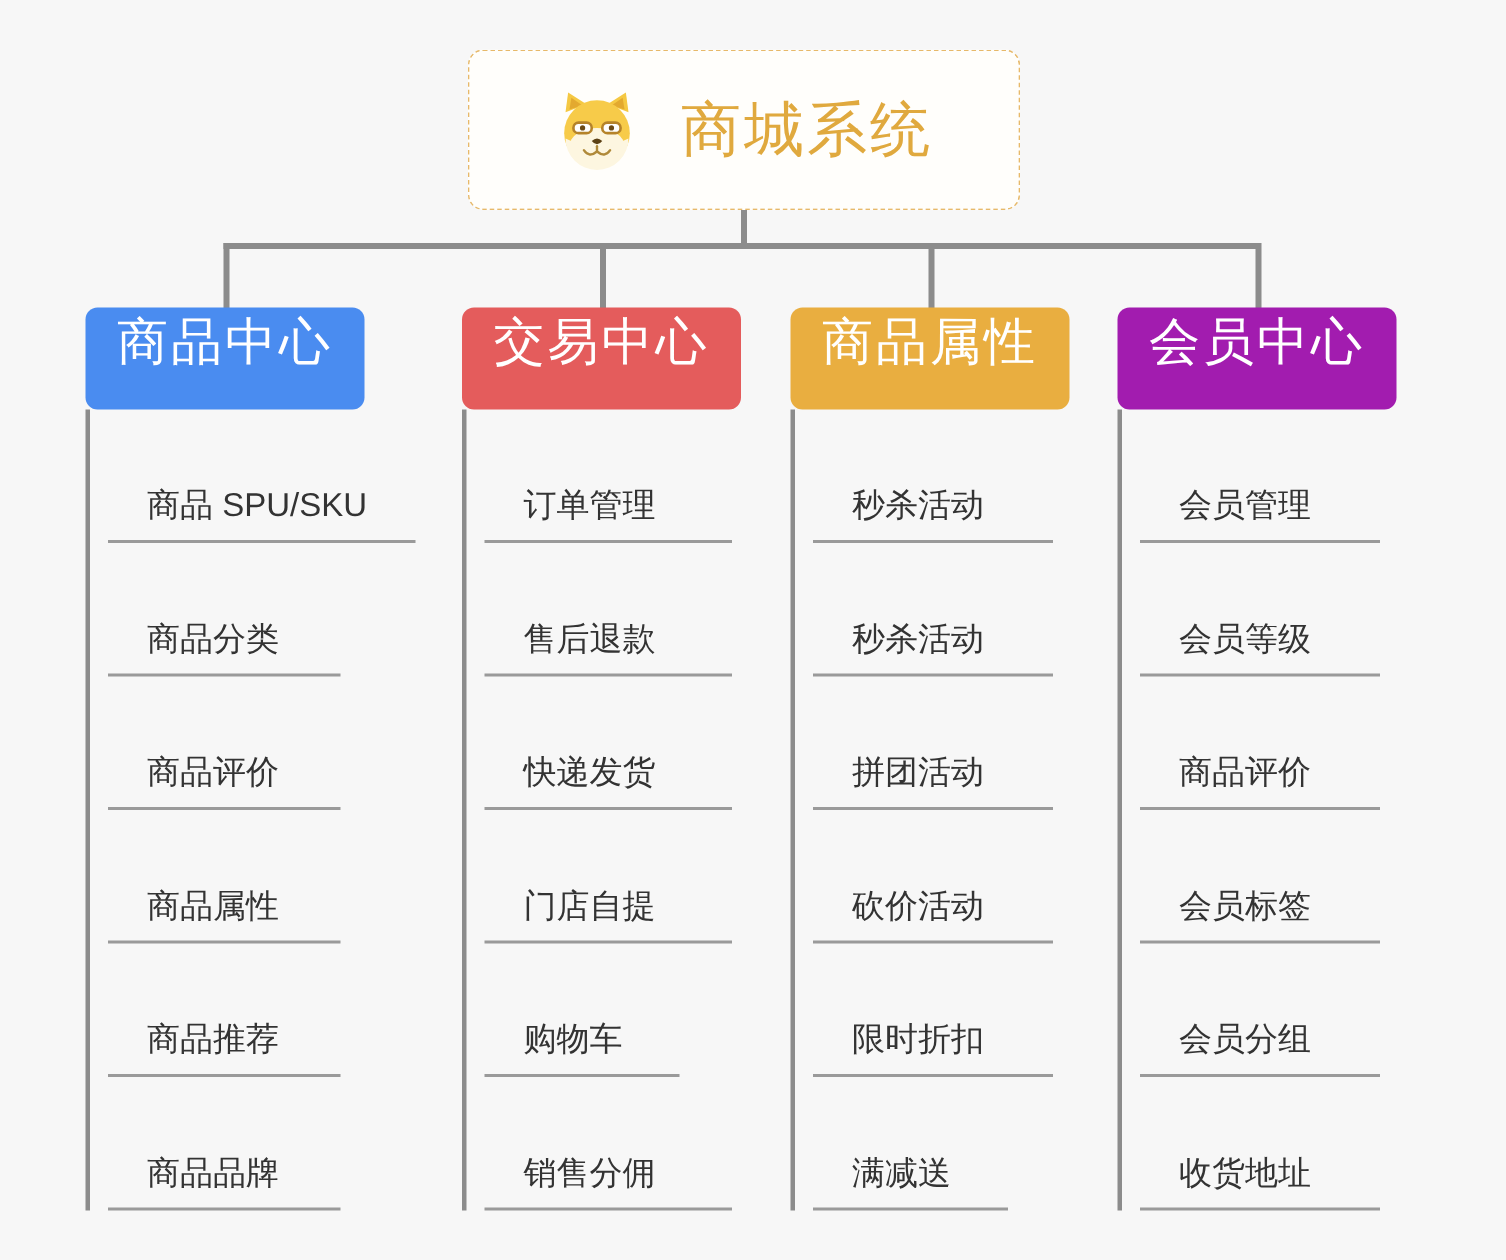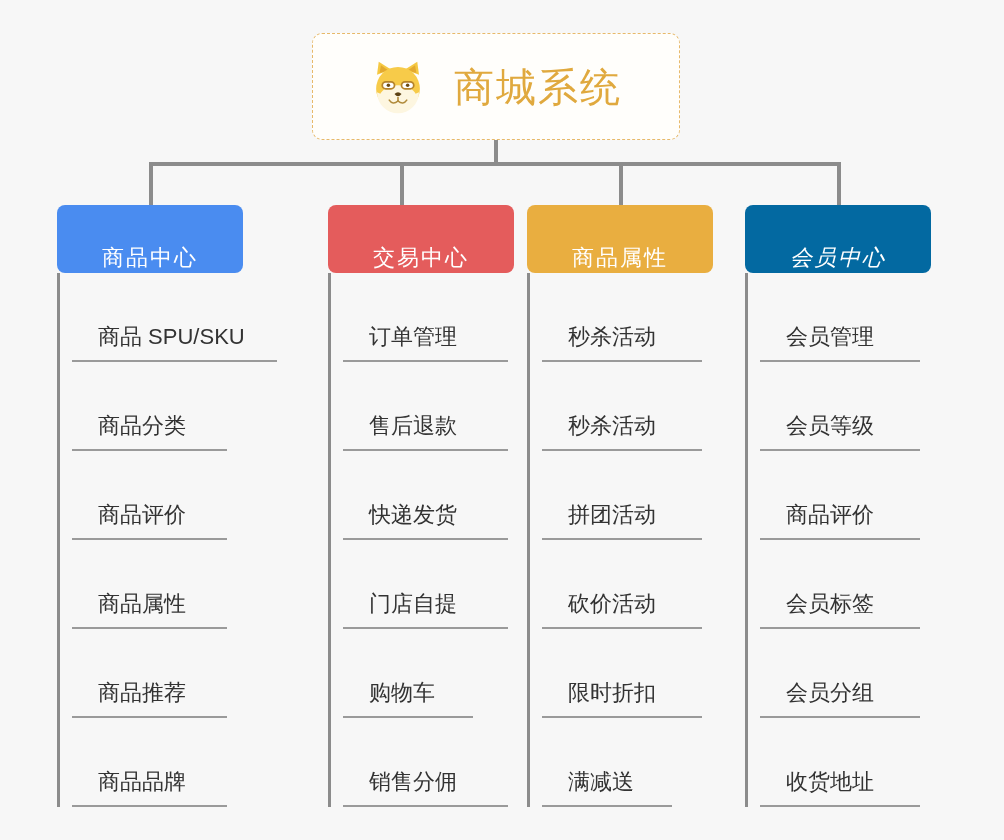--- a/index.html
+++ b/index.html
@@ -54,32 +54,32 @@
     position: absolute;
     top: 205px;
     width: 186px;
   }
 
   .cat-box {
     position: relative;
     height: 68px;
     border-radius: 8px;
     display: flex;
-    align-items: flex-end;
+    align-items: flex-start;
     justify-content: center;
     color: #ffffff;
-    font-size: 22px;
+    font-size: 34px;
     letter-spacing: 2px;
     white-space: nowrap;
   }
 
   .cat-blue   { background: #4a8cf0; }
   .cat-red    { background: #e45c5c; }
   .cat-orange { background: #e9ae40; }
-  .cat-green  { background: #0369a1; font-style: italic; }
+  .cat-green  { background: #a21caf; }
 
   
   .leaves {
     position: relative;
     margin-top: 0;
     padding-left: 12px;
     border-left: 3px solid #8c8c8c;
     width: 186px;
   }
 
@@ -184,21 +184,21 @@
       </div>
       <div class="leaf">
         <span class="leaf-label">商品推荐</span>
       </div>
       <div class="leaf">
         <span class="leaf-label">商品品牌</span>
       </div>
     </div>
   </div>
 
-  <div class="col col-2" style="left:308px;margin-left:20px;">
+  <div class="col col-2" style="left:308px;">
     <div class="cat-box cat-red">
       <span>交易中心</span>
     </div>
     <div class="leaves">
       <div class="leaf">
         <span class="leaf-label">订单管理</span>
       </div>
       <div class="leaf">
         <span class="leaf-label">售后退款</span>
       </div>

